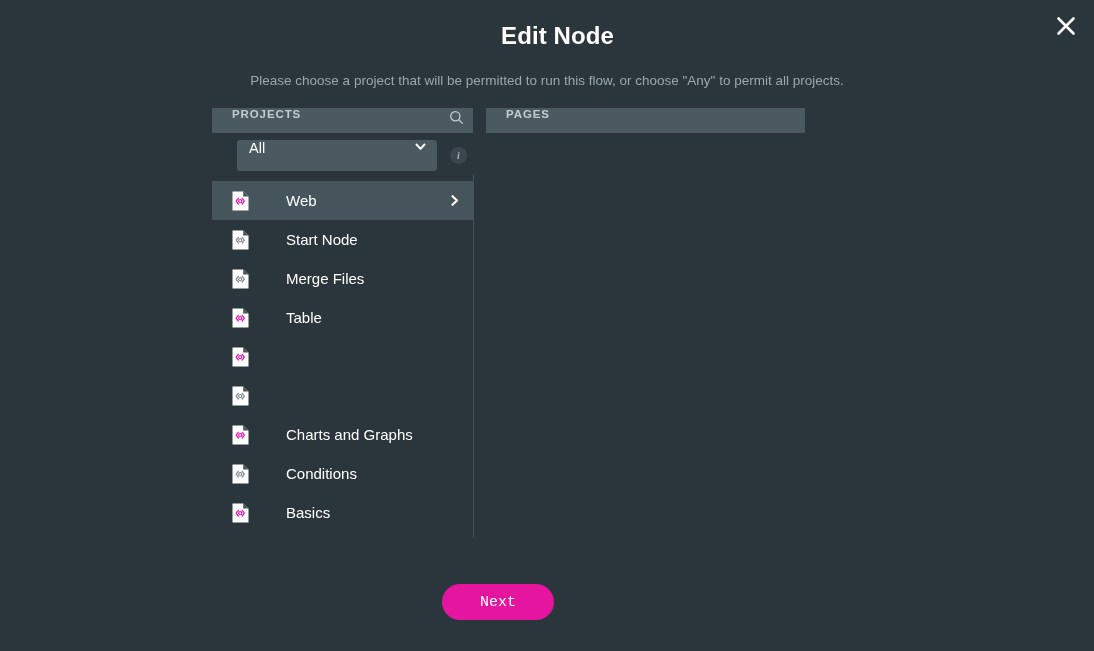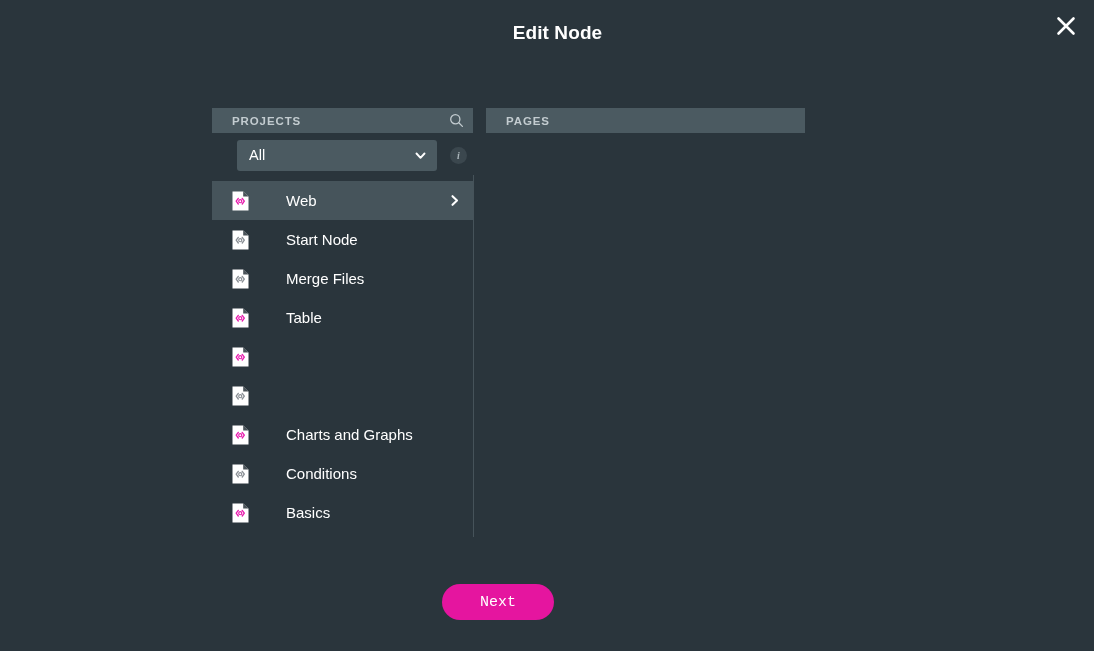--- a/index.html
+++ b/index.html
@@ -40,21 +40,21 @@
   }
   .close-btn svg { display: block; }
 
   
   .modal-title {
     position: absolute;
     left: 0; right: 0;
     top: 22px;
     text-align: center;
     color: #ffffff;
-    font-size: 19px;
+    font-size: 24px;
     font-weight: bold;
     letter-spacing: 0.1px;
     margin-left: 21px;
   }
 
   
   .modal-subtitle {
     position: absolute;
     left: 0; right: 0;
     top: 73px;
@@ -80,21 +80,20 @@
   .panel-pages {
     position: absolute;
     left: 274px; top: 0;
     width: 319px;
   }
 
   .panel-header {
     height: 25px;
     background: #4b5a61;
     display: flex;
-    align-items: center;
     padding: 0 8px 0 20px;
     color: #c3ccd0;
     font-size: 11.5px;
     font-weight: bold;
     letter-spacing: 0.9px;
   }
   .panel-header .ph-label { flex: 1; }
   .search-icon {
     width: 18px;
     height: 18px;
@@ -113,21 +112,21 @@
     align-items: center;
     padding-left: 25px;
   }
   .dropdown {
     position: relative;
     width: 200px;
     height: 31px;
     background: #4b5a61;
     border-radius: 3px;
     display: flex;
-    align-items: center;
+    align-items: flex-start;
     padding: 0 10px 0 12px;
     cursor: pointer;
   }
   .dropdown .dd-value {
     flex: 1;
     color: #ffffff;
     font-size: 14.5px;
   }
   .chevron-down {
     width: 14px; height: 14px;
@@ -235,20 +234,21 @@
 <div class="modal">
 
   <div class="close-btn">
     <svg width="22" height="22" viewBox="0 0 22 22" aria-hidden="true">
       <path d="M3.5 3.5 L18.5 18.5 M18.5 3.5 L3.5 18.5" stroke="#ffffff" stroke-width="2.6" stroke-linecap="round"></path>
     </svg>
   </div>
 
   <div class="modal-title">Edit Node</div>
 
+  <div class="modal-subtitle">Please choose a project that will be permitted to run this flow, or choose "Any" to permit all projects.</div>
 
   <div class="panels">
 
     <div class="panel-divider"></div>
 
     <div class="panel-projects">
 
       <div class="panel-header">
         <span class="ph-label">PROJECTS</span>
         <span class="search-icon">

